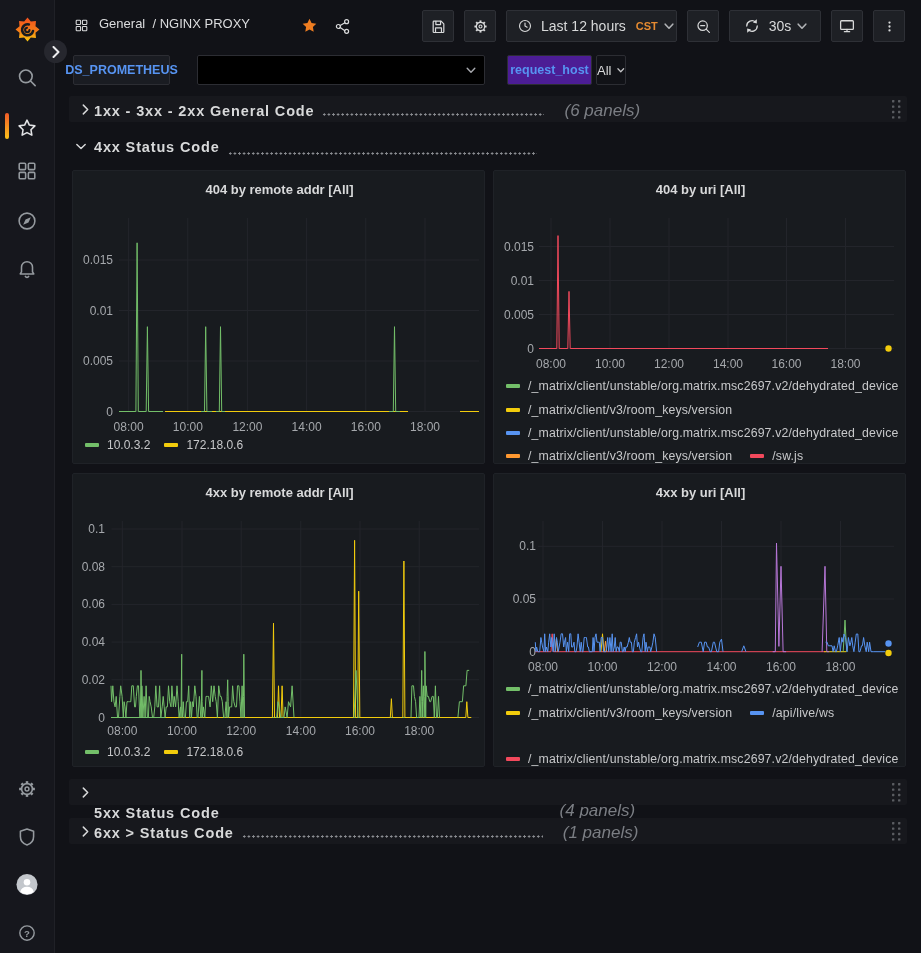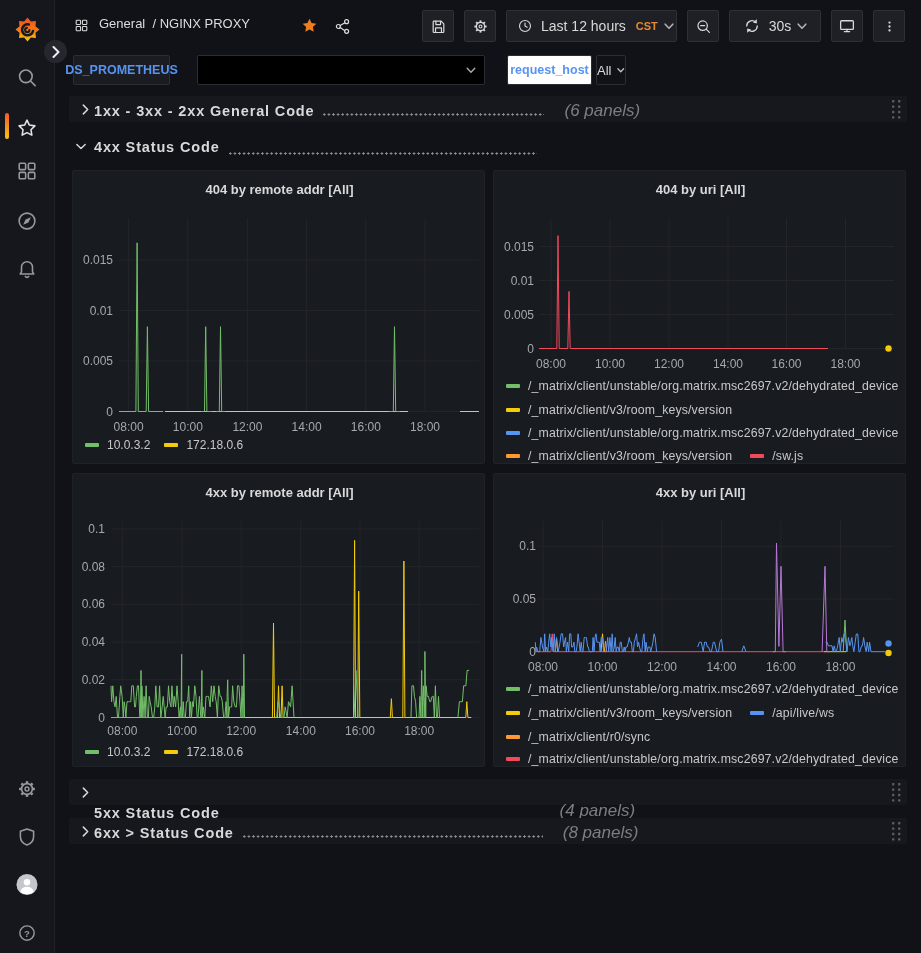--- a/index.html
+++ b/index.html
@@ -167,21 +167,21 @@
   </div>
 
 <div class="vbox" style="left:73px;width:97px;background:#1a1c22;justify-content:center">
 <span style="font-size:12.5px;font-weight:700;color:#5794f2">DS_PROMETHEUS</span>
   </div>
 <div class="vbox" style="left:197px;width:288px;background:#000;justify-content:flex-end;padding-right:8px">
     <svg width="10" height="7" viewBox="0 0 10 7" style="vertical-align:middle;margin-left:6px">
       <path d="M1.2 1.2l3.8 4 3.8-4" fill="none" stroke="#a9abb0" stroke-width="1.4" stroke-linecap="round" stroke-linejoin="round"></path>
     </svg>
   </div>
-<div class="vbox" style="left:507px;width:85px;background:#ffffff;justify-content:center">
+<div class="vbox" style="left:507px;width:85px;background:#4c1d95;justify-content:center">
 <span style="font-size:12.5px;font-weight:700;color:#5794f2">request_host</span>
   </div>
 <div class="vbox" style="left:596px;width:30px;background:#111217;justify-content:center">
 <span style="font-size:13px;color:#d8d9da">All</span>
     <svg width="10" height="7" viewBox="0 0 10 7" style="vertical-align:middle;margin-left:6px">
       <path d="M1.2 1.2l3.8 4 3.8-4" fill="none" stroke="#c7c8ca" stroke-width="1.6" stroke-linecap="round" stroke-linejoin="round"></path>
     </svg>
   </div>
 
 <div class="rowstrip" style="top:96px">
@@ -344,21 +344,20 @@
       <path d="M41.3,168.2 L41.9,177.7 L42.6,173.0 L43.8,177.7 L44.5,177.7 L45.7,177.7 L46.9,163.5 L47.7,168.2 L48.6,173.0 L49.9,177.7 L50.7,159.8 L51.6,177.7 L52.5,173.0 L53.8,177.7 L54.7,168.2 L55.7,159.8 L56.9,173.0 L57.7,163.5 L59.1,177.7 L60.2,159.8 L61.3,177.7 L62.5,163.5 L63.3,168.2 L64.2,177.7 L65.1,173.0 L66.0,168.2 L67.2,159.8 L68.5,159.8 L69.7,173.0 L70.5,168.2 L71.6,163.5 L72.3,177.7 L73.6,168.2 L74.7,177.7 L75.7,159.8 L76.8,159.8 L77.6,173.0 L78.8,173.0 L80.0,168.2 L80.8,177.7 L82.1,177.7 L82.9,173.0 L84.1,159.8 L85.1,168.2 L86.2,177.7 L87.2,168.2 L88.3,177.7 L89.0,177.7 L90.2,163.5 L91.5,163.5 L92.4,163.5 L93.7,173.0 L94.4,173.0 L95.3,177.7 L96.0,177.7 L97.2,177.7 L98.3,177.7 L99.1,163.5 L100.0,177.7 L101.0,163.5 L102.0,159.8 L103.0,168.2 L104.1,168.2 L105.3,168.2 L106.1,177.7 L107.2,163.5 L108.5,163.5 L109.6,177.7 L110.8,177.7 L111.8,177.7 L112.7,173.0 L113.7,163.5 L114.7,177.7 L115.9,163.5 L117.1,177.7 L118.2,159.8 L119.1,177.7 L120.3,173.0 L121.2,163.5 L122.1,177.7 L123.0,173.0 L124.1,173.0 L125.3,177.7 L126.2,168.2 L127.2,168.2 L128.4,177.7 L129.2,177.7 L130.2,173.0 L131.2,177.7 L131.9,173.0 L133.1,173.0 L134.4,168.2 L135.3,163.5 L136.2,168.2 L137.4,168.2 L138.3,177.7 L139.4,177.7 L140.3,168.2 L141.6,163.5 L142.6,159.8 L143.5,173.0 L144.6,168.2 L145.5,173.0 L146.7,177.7 L147.8,177.7 L149.1,163.5 L150.0,159.8 L151.2,177.7 L152.0,168.2 L153.4,177.7 L154.1,173.0 L154.8,173.0 L155.9,173.0 L156.7,177.7 L157.9,173.0 L158.9,168.2 L160.0,159.8 L161.2,163.5 L162.6,177.7" fill="none" stroke="#5794f2" stroke-width="1.0" stroke-linejoin="round"></path>
       <path d="M203.7,173.0 L205.4,168.2 L207.3,168.2 L209.2,177.7 L210.6,168.2 L212.2,168.2 L213.4,173.0 L214.6,173.0 L216.2,177.7 L217.4,177.7 L219.3,168.2 L220.5,168.2 L221.6,173.0 L222.8,177.7 L224.6,177.7 L225.8,168.2 L227.5,165.1 L229.0,177.7" fill="none" stroke="#5794f2" stroke-width="1.0" stroke-linejoin="round"></path>
       <path d="M247.7,177.7 L249.8,171.8 L251.9,177.7" fill="none" stroke="#5794f2" stroke-width="1.0" stroke-linejoin="round"></path>
       <path d="M331.6,168.2 L333.1,168.2 L334.3,171.8 L336.0,171.8 L337.0,171.8 L338.0,171.8 L339.1,177.7 L340.2,171.8 L341.5,177.7 L342.4,177.7 L343.7,171.8 L345.2,163.5 L346.3,177.7 L347.8,163.5 L348.9,168.2 L350.0,160.0 L351.5,163.5 L353.1,177.7 L354.4,163.5 L355.9,171.8 L356.9,168.2 L357.8,163.5 L358.7,171.8 L359.9,177.7 L361.2,168.2 L362.3,160.0 L363.8,160.0 L364.9,177.7 L366.0,177.7 L367.5,171.8 L368.4,171.8 L369.6,163.5 L370.8,171.8 L372.2,177.7 L373.2,168.2 L374.7,177.7 L375.6,168.2 L377.0,177.7 L379.2,177.7 L391.1,177.7" fill="none" stroke="#5794f2" stroke-width="1.0" stroke-linejoin="round"></path>
       <circle cx="394.5" cy="169.5" r="3.2" fill="#5794f2"></circle>
       <circle cx="394.5" cy="179" r="3.2" fill="#f2cc0c"></circle>
       <text x="206.5" y="23" text-anchor="middle" font-size="13" font-weight="600" fill="#d8d9da">4xx by uri [All]</text>
     </svg>
     <div class="leg2" style="top:207px"><span style="display:inline-block;width:14px;height:4px;border-radius:1px;background:#73bf69;vertical-align:middle;margin-right:8px"></span><span class="lt">/_matrix/client/unstable/org.matrix.msc2697.v2/dehydrated_device</span></div>
 <div class="leg2" style="top:231px"><span style="display:inline-block;width:14px;height:4px;border-radius:1px;background:#f2cc0c;vertical-align:middle;margin-right:8px"></span><span class="lt">/_matrix/client/v3/room_keys/version</span><span style="margin-left:18px"><span style="display:inline-block;width:14px;height:4px;border-radius:1px;background:#5794f2;vertical-align:middle;margin-right:8px"></span><span class="lt">/api/live/ws</span></span></div>
-<div class="leg2" style="top:255px"><span style="display:inline-block;width:14px;height:4px;border-radius:1px;background:#ff9830;vertical-align:middle;margin-right:8px"></span><span class="lt">/_matrix/client/r0/sync</span></div>
 <div class="leg2" style="top:277px"><span style="display:inline-block;width:14px;height:4px;border-radius:1px;background:#f2495c;vertical-align:middle;margin-right:8px"></span><span class="lt">/_matrix/client/unstable/org.matrix.msc2697.v2/dehydrated_device</span></div>
   </div>
 
 <div class="rowstrip" style="top:779px">
 <svg width="7" height="11" viewBox="0 0 8 12" style="position:absolute;left:13px;top:7.5px">
       <path d="M1.5 1l5 5-5 5" fill="none" stroke="#d8d9da" stroke-width="1.7" stroke-linecap="round" stroke-linejoin="round"></path>
     </svg>
 <div style="position:absolute;left:25px;top:22px;display:flex;align-items:flex-end">
 <span class="rowtitle">5xx Status Code</span>
       <span style="display:inline-block;width:312px;height:3px;margin-left:8px;margin-top:7px;background-image:radial-gradient(circle,#8b8d92 0.95px,transparent 1.3px);background-size:4.6px 3px;background-position:0 0;background-repeat:repeat-x"></span>
@@ -376,21 +375,21 @@
     </svg>
 </div>
 
 <div class="rowstrip" style="top:818px">
 <svg width="7" height="11" viewBox="0 0 8 12" style="position:absolute;left:13px;top:7.5px">
       <path d="M1.5 1l5 5-5 5" fill="none" stroke="#d8d9da" stroke-width="1.7" stroke-linecap="round" stroke-linejoin="round"></path>
     </svg>
 <div style="position:absolute;left:25px;top:5px;display:flex;align-items:center">
 <span class="rowtitle">6xx &gt; Status Code</span>
       <span style="display:inline-block;width:301px;height:3px;margin-left:8px;margin-top:7px;background-image:radial-gradient(circle,#8b8d92 0.95px,transparent 1.3px);background-size:4.6px 3px;background-position:0 0;background-repeat:repeat-x"></span>
-<span class="panels" style="margin-left:20px">(8 panels)</span>
+<span class="panels" style="margin-left:20px">(1 panels)</span>
     </div>
 <svg width="10" height="20" style="position:absolute;right:5px;top:4px">
       <rect x="0" y="0.0" width="2.4" height="2.4" rx="0.6" fill="#5a5c61"></rect>
       <rect x="6" y="0.0" width="2.4" height="2.4" rx="0.6" fill="#5a5c61"></rect>
       <rect x="0" y="5.4" width="2.4" height="2.4" rx="0.6" fill="#5a5c61"></rect>
       <rect x="6" y="5.4" width="2.4" height="2.4" rx="0.6" fill="#5a5c61"></rect>
       <rect x="0" y="10.8" width="2.4" height="2.4" rx="0.6" fill="#5a5c61"></rect>
       <rect x="6" y="10.8" width="2.4" height="2.4" rx="0.6" fill="#5a5c61"></rect>
       <rect x="0" y="16.200000000000003" width="2.4" height="2.4" rx="0.6" fill="#5a5c61"></rect>
       <rect x="6" y="16.200000000000003" width="2.4" height="2.4" rx="0.6" fill="#5a5c61"></rect>

